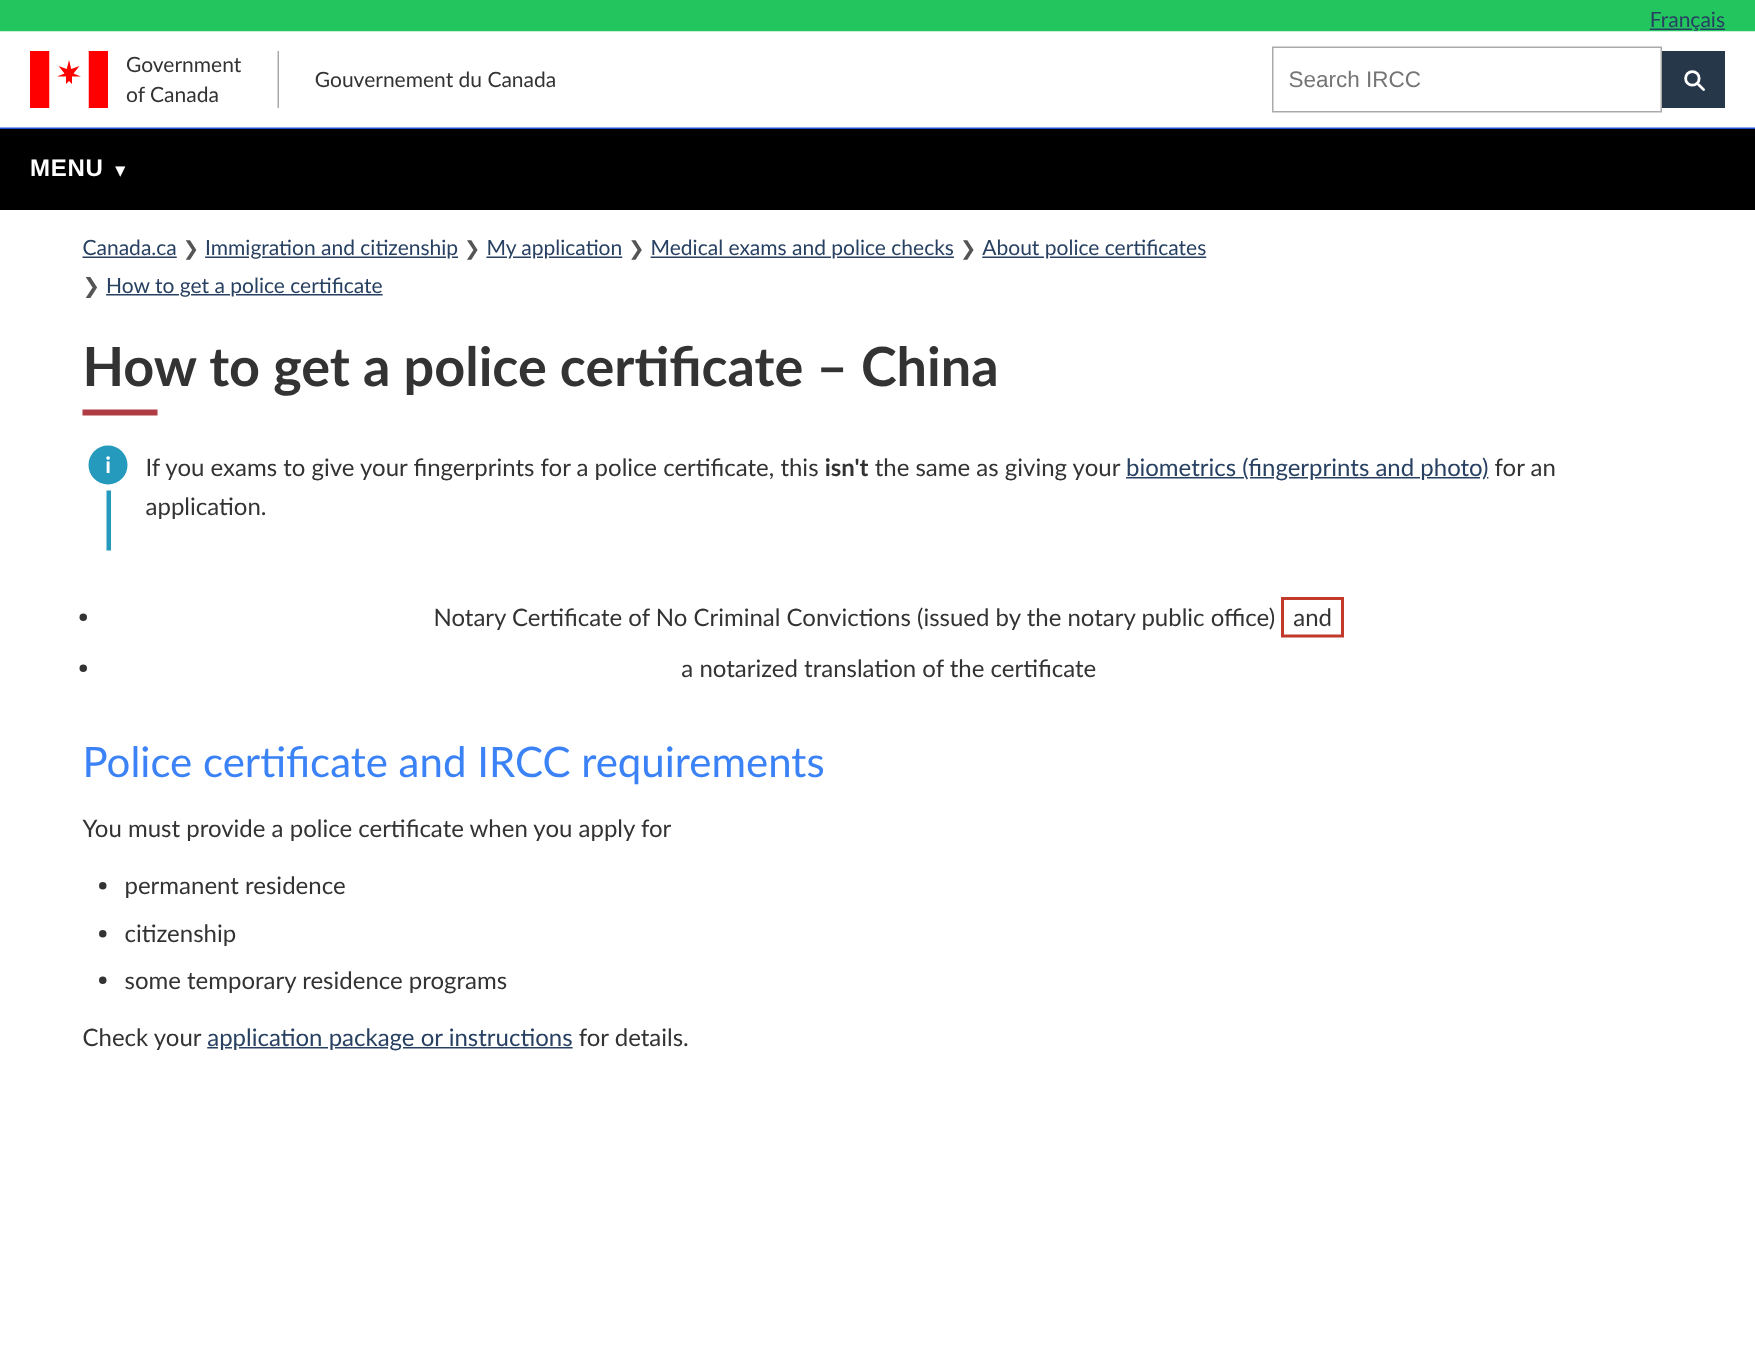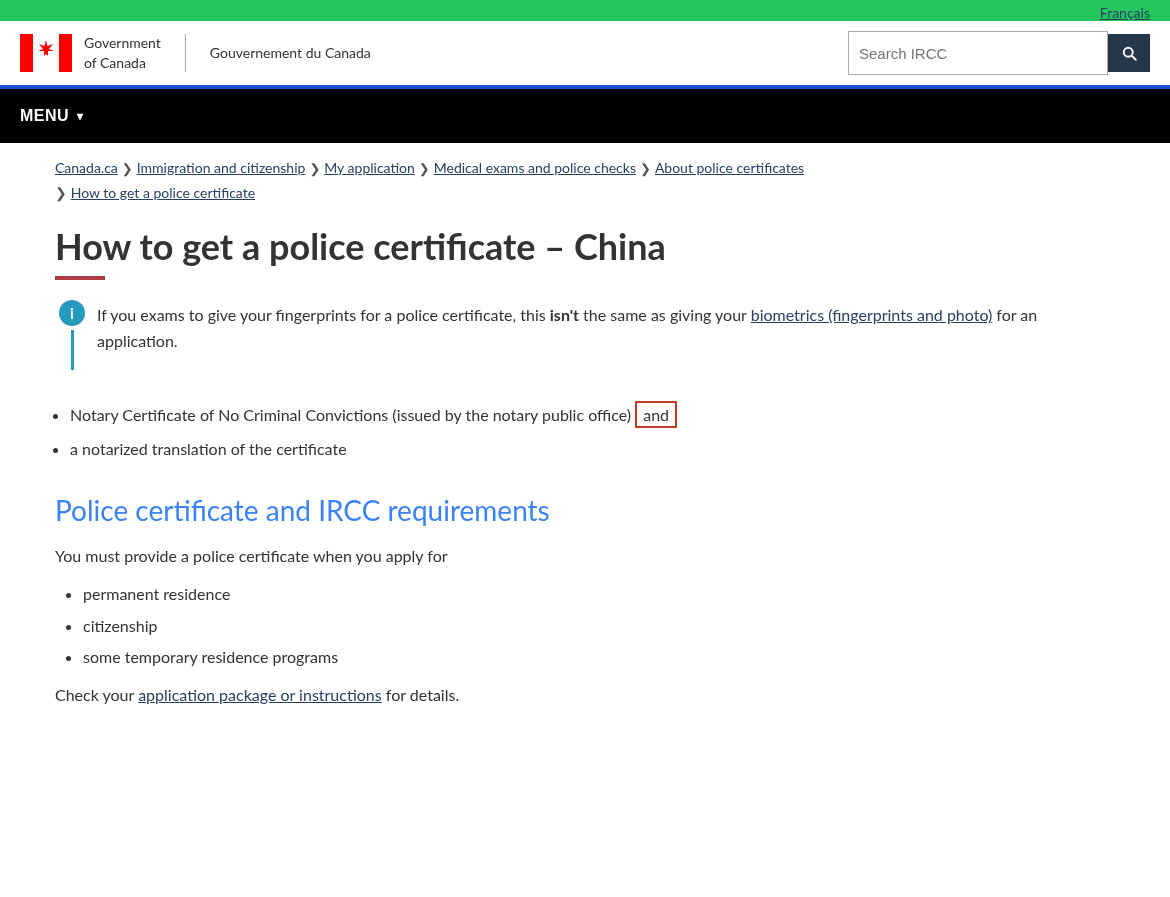--- a/index.html
+++ b/index.html
@@ -17,21 +17,21 @@
       color: #284162;
       text-decoration: underline;
       font-size: 14px;
     }
     #header-main {
       display: flex;
       align-items: center;
       justify-content: space-between;
       padding: 10px 20px 10px 20px;
       background: #fff;
-      border-bottom: 4px solid #1d4ed8;
+      border-bottom: 1px solid #1d4ed8;
     }
     #logo-area {
       display: flex;
       align-items: center;
       gap: 12px;
     }
     #gov-name {
       font-size: 14px;
       line-height: 1.4;
       color: #333;
@@ -207,20 +207,21 @@
     h2.section-title-2 {
       font-size: 28px;
       font-weight: normal;
       color: #3b82f6;
       margin-bottom: 16px;
       margin-top: 32px;
     }
     ul.doc-list {
       margin-left: 15px;
       margin-bottom: 16px;
+      text-align: center;
     }
     ul.doc-list li {
       margin-bottom: 8px;
       font-size: 16px;
       line-height: 1.6;
       position: relative;
     }
     
     .annotated-and {
       border: 2px solid #c0392b;

